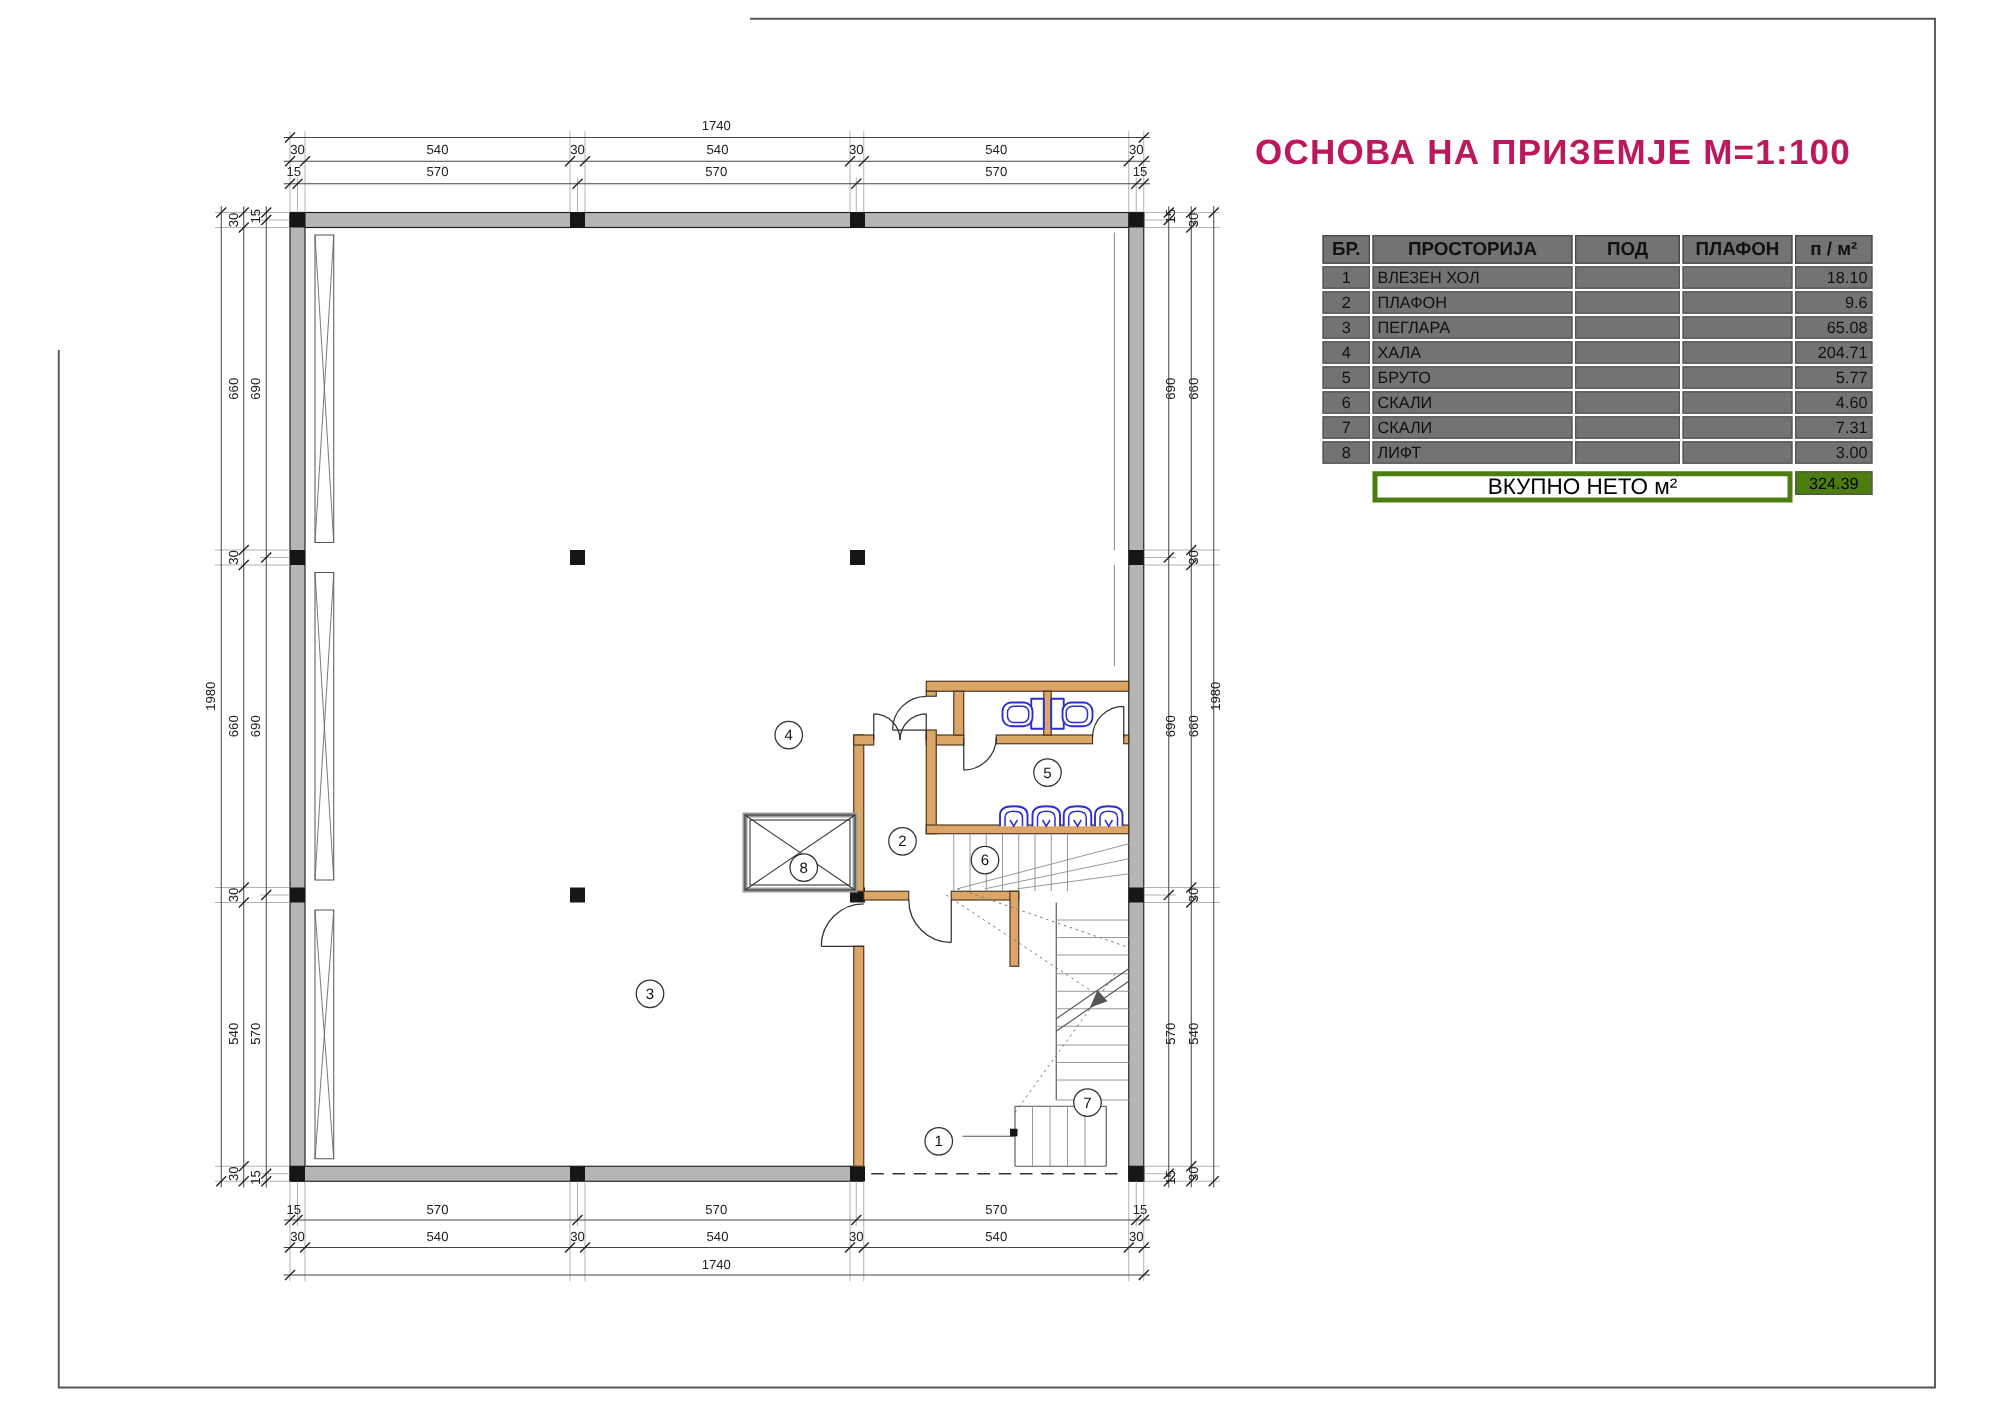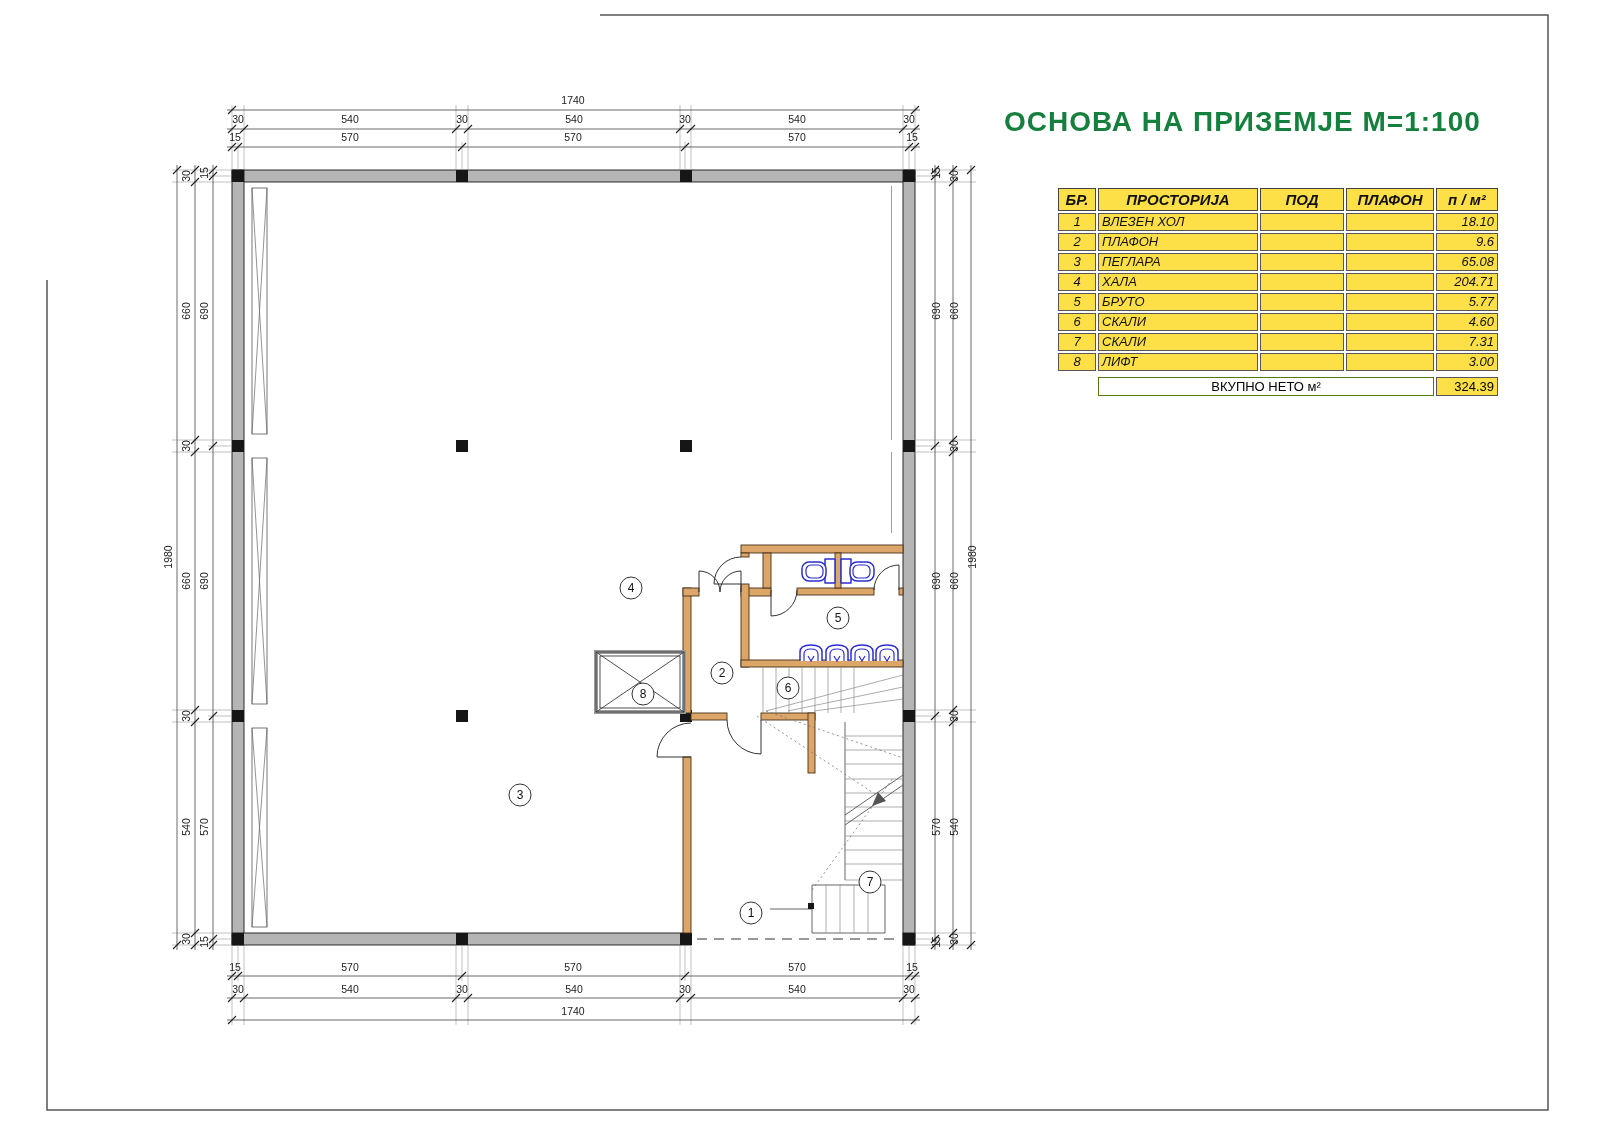--- a/index.html
+++ b/index.html
@@ -1,32 +1,32 @@
 <!DOCTYPE html>
 <html><head>
 <meta charset="utf-8">
 <style>
   html,body{margin:0;padding:0;}
   body{width:1600px;height:1131px;background:#fff;position:relative;
        font-family:"Liberation Sans",sans-serif;overflow:hidden;}
   .sheet-border{position:absolute;pointer-events:none;}
   .title{position:absolute;left:1004px;top:106px;margin:0;font-size:28px;font-weight:700;
-         letter-spacing:1px;color:#15803d;white-space:nowrap;font-family:"Liberation Sans",sans-serif;}
+         letter-spacing:1px;color:#be185d;white-space:nowrap;font-family:"Liberation Sans",sans-serif;}
   .areas{position:absolute;left:1058px;top:188px;}
   .tgrid{display:grid;grid-template-columns:38px 160px 84px 88px 62px;gap:2px;}
-  .c{border:1px solid #555;background:#fde047;font-size:13px;height:16px;line-height:16px;
-     padding:0 3px;color:#111;overflow:hidden;white-space:nowrap;font-style:italic;}
+  .c{border:1px solid #555;background:#737373;font-size:13px;height:16px;line-height:16px;
+     padding:0 3px;color:#111;overflow:hidden;white-space:nowrap;}
   .h{font-weight:700;text-align:center;font-size:15px;height:21px;line-height:21px;
      border:1.5px solid #444;padding:0 1px;}
   .num{text-align:center;}
   .ar{text-align:right;}
   .tot{display:grid;grid-template-columns:336px 62px;gap:2px;margin:6px 0 0 40px;}
-  .tc{border:1px solid #4d7c0f;font-size:13px;height:17px;line-height:17px;text-align:center;background:#fff;}
-  .tv{border:1px solid #555;font-size:13px;height:17px;line-height:17px;text-align:right;
-      padding:0 3px;background:#fde047;}
+  .tc{border:4px solid #4d7c0f;font-size:18px;height:17px;line-height:17px;text-align:center;background:#fff;}
+  .tv{border:1px solid #555;font-size:13px;height:17px;line-height:17px;text-align:center;
+      padding:0 3px;background:#4d7c0f;}
   svg{position:absolute;left:0;top:0;}
   .wall{fill:#b5b5b5;stroke:#1a1a1a;stroke-width:0.9;}
   .col{fill:#161616;}
   .win{fill:#fff;stroke:#555;stroke-width:0.8;}
   .winx{stroke:#666;stroke-width:0.7;}
   .face{stroke:#888;stroke-width:0.8;}
   .iw{fill:#dca668;stroke:#46301a;stroke-width:0.9;}
   .door{fill:none;stroke:#333;stroke-width:1;}
   .lift{fill:#fff;stroke:#9a9a9a;stroke-width:4;}
   .liftline{stroke:#3c3c3c;stroke-width:0.9;fill:none;}

